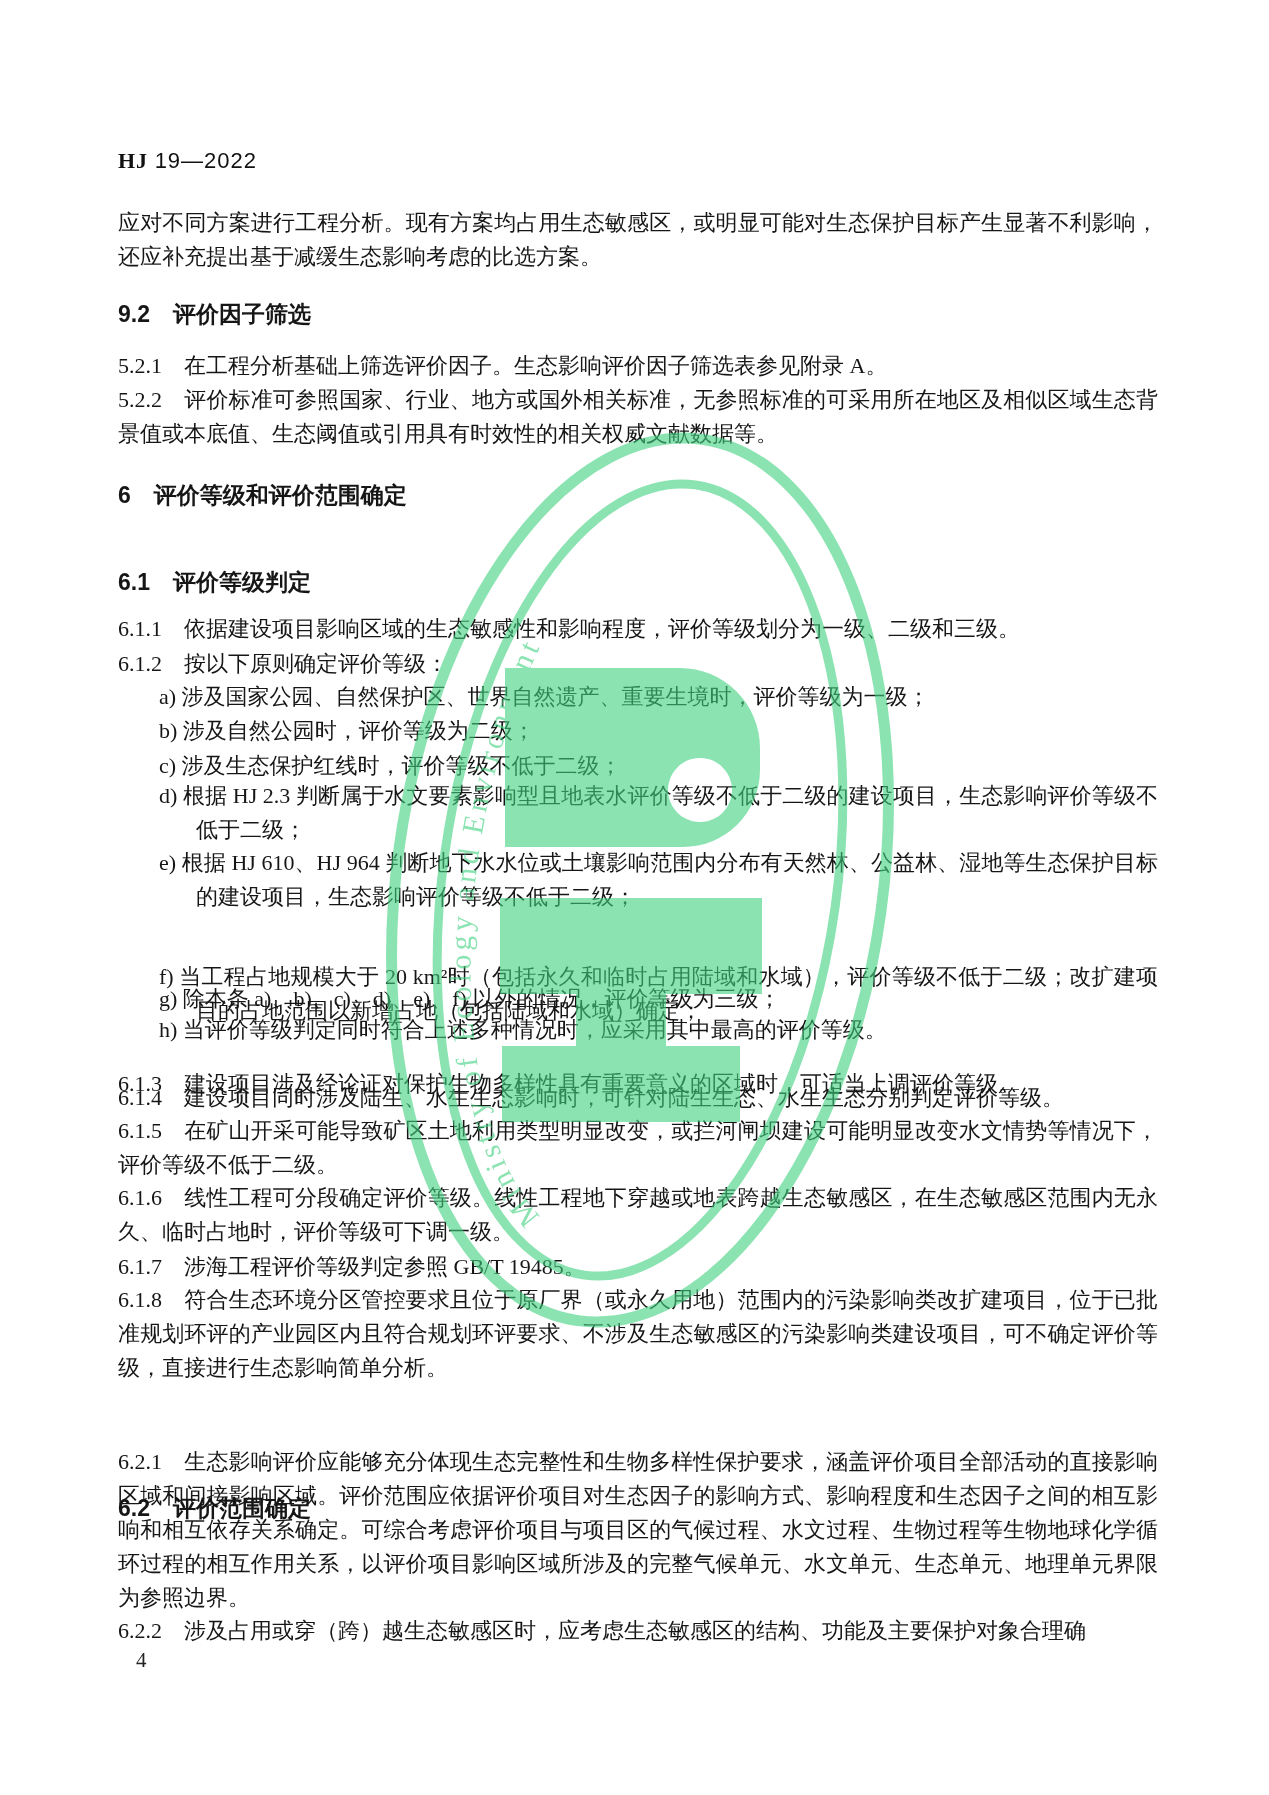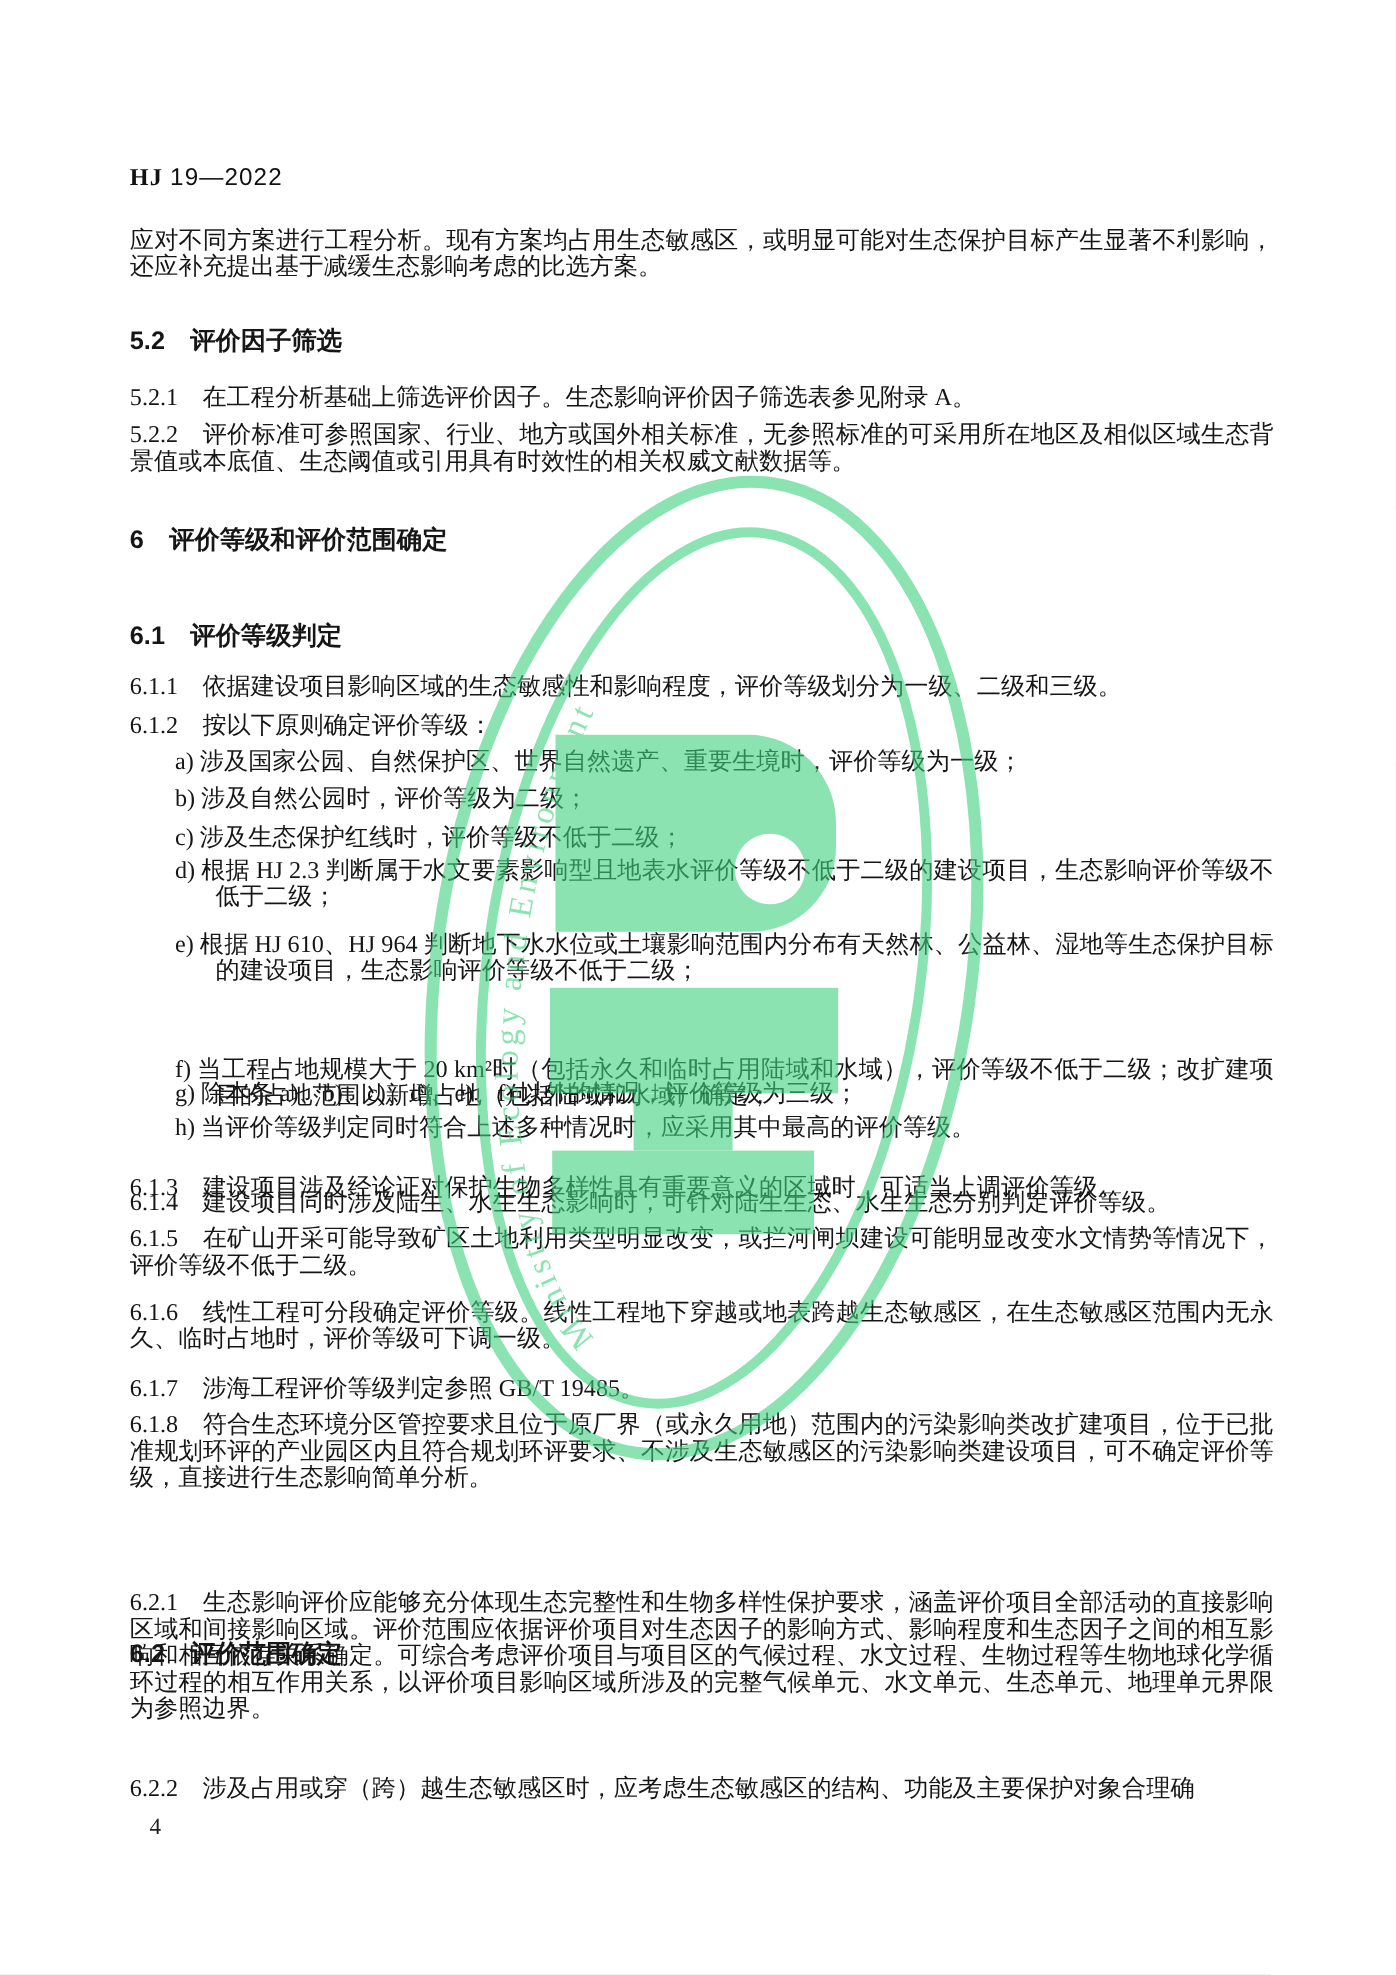--- a/index.html
+++ b/index.html
@@ -9,21 +9,21 @@
     margin:0 auto;
     background:#ffffff;
     overflow:hidden;
   }
   .blk{
     position:absolute;
     left:118px;
     width:1040px;
     font-family:"Liberation Serif","DejaVu Serif",serif;
     font-size:22px;
-    line-height:24px;
+    line-height:34px;
     color:#161616;
     text-align:justify;
   }
   .blk.heading{
     font-family:"Liberation Sans","DejaVu Sans",sans-serif;
     font-weight:700;
     font-size:23px;
     text-align:left;
   }
   .blk.item{
@@ -69,21 +69,21 @@
 
 <div class="page">
 
   <div class="doc-header">
     <span class="code">HJ</span>
     <span class="num">19—2022</span>
   </div>
 
   <div id="text-layer">
       <div class="blk para" style="top: 206px;">应对不同方案进行工程分析。现有方案均占用生态敏感区，或明显可能对生态保护目标产生显著不利影响，还应补充提出基于减缓生态影响考虑的比选方案。</div>
-      <div class="blk heading" style="top: 297px;">5.2　评价因子筛选</div>
+      <div class="blk heading" style="top: 297px;">9.2　评价因子筛选</div>
       <div class="blk para" style="top: 349px;">5.2.1　在工程分析基础上筛选评价因子。生态影响评价因子筛选表参见附录 A。</div>
       <div class="blk para" style="top: 383px;">5.2.2　评价标准可参照国家、行业、地方或国外相关标准，无参照标准的可采用所在地区及相似区域生态背景值或本底值、生态阈值或引用具有时效性的相关权威文献数据等。</div>
       <div class="blk heading" style="top: 478px;">6　评价等级和评价范围确定</div>
       <div class="blk heading" style="top: 565px;">6.1　评价等级判定</div>
       <div class="blk para" style="top: 612px;">6.1.1　依据建设项目影响区域的生态敏感性和影响程度，评价等级划分为一级、二级和三级。</div>
       <div class="blk para" style="top: 647px;">6.1.2　按以下原则确定评价等级：</div>
       <div class="blk item" style="top: 680px;">a) 涉及国家公园、自然保护区、世界自然遗产、重要生境时，评价等级为一级；</div>
       <div class="blk item" style="top: 714px;">b) 涉及自然公园时，评价等级为二级；</div>
       <div class="blk item" style="top: 749px;">c) 涉及生态保护红线时，评价等级不低于二级；</div>
       <div class="blk item" style="top: 779px;">d) 根据 HJ 2.3 判断属于水文要素影响型且地表水评价等级不低于二级的建设项目，生态影响评价等级不低于二级；</div>

